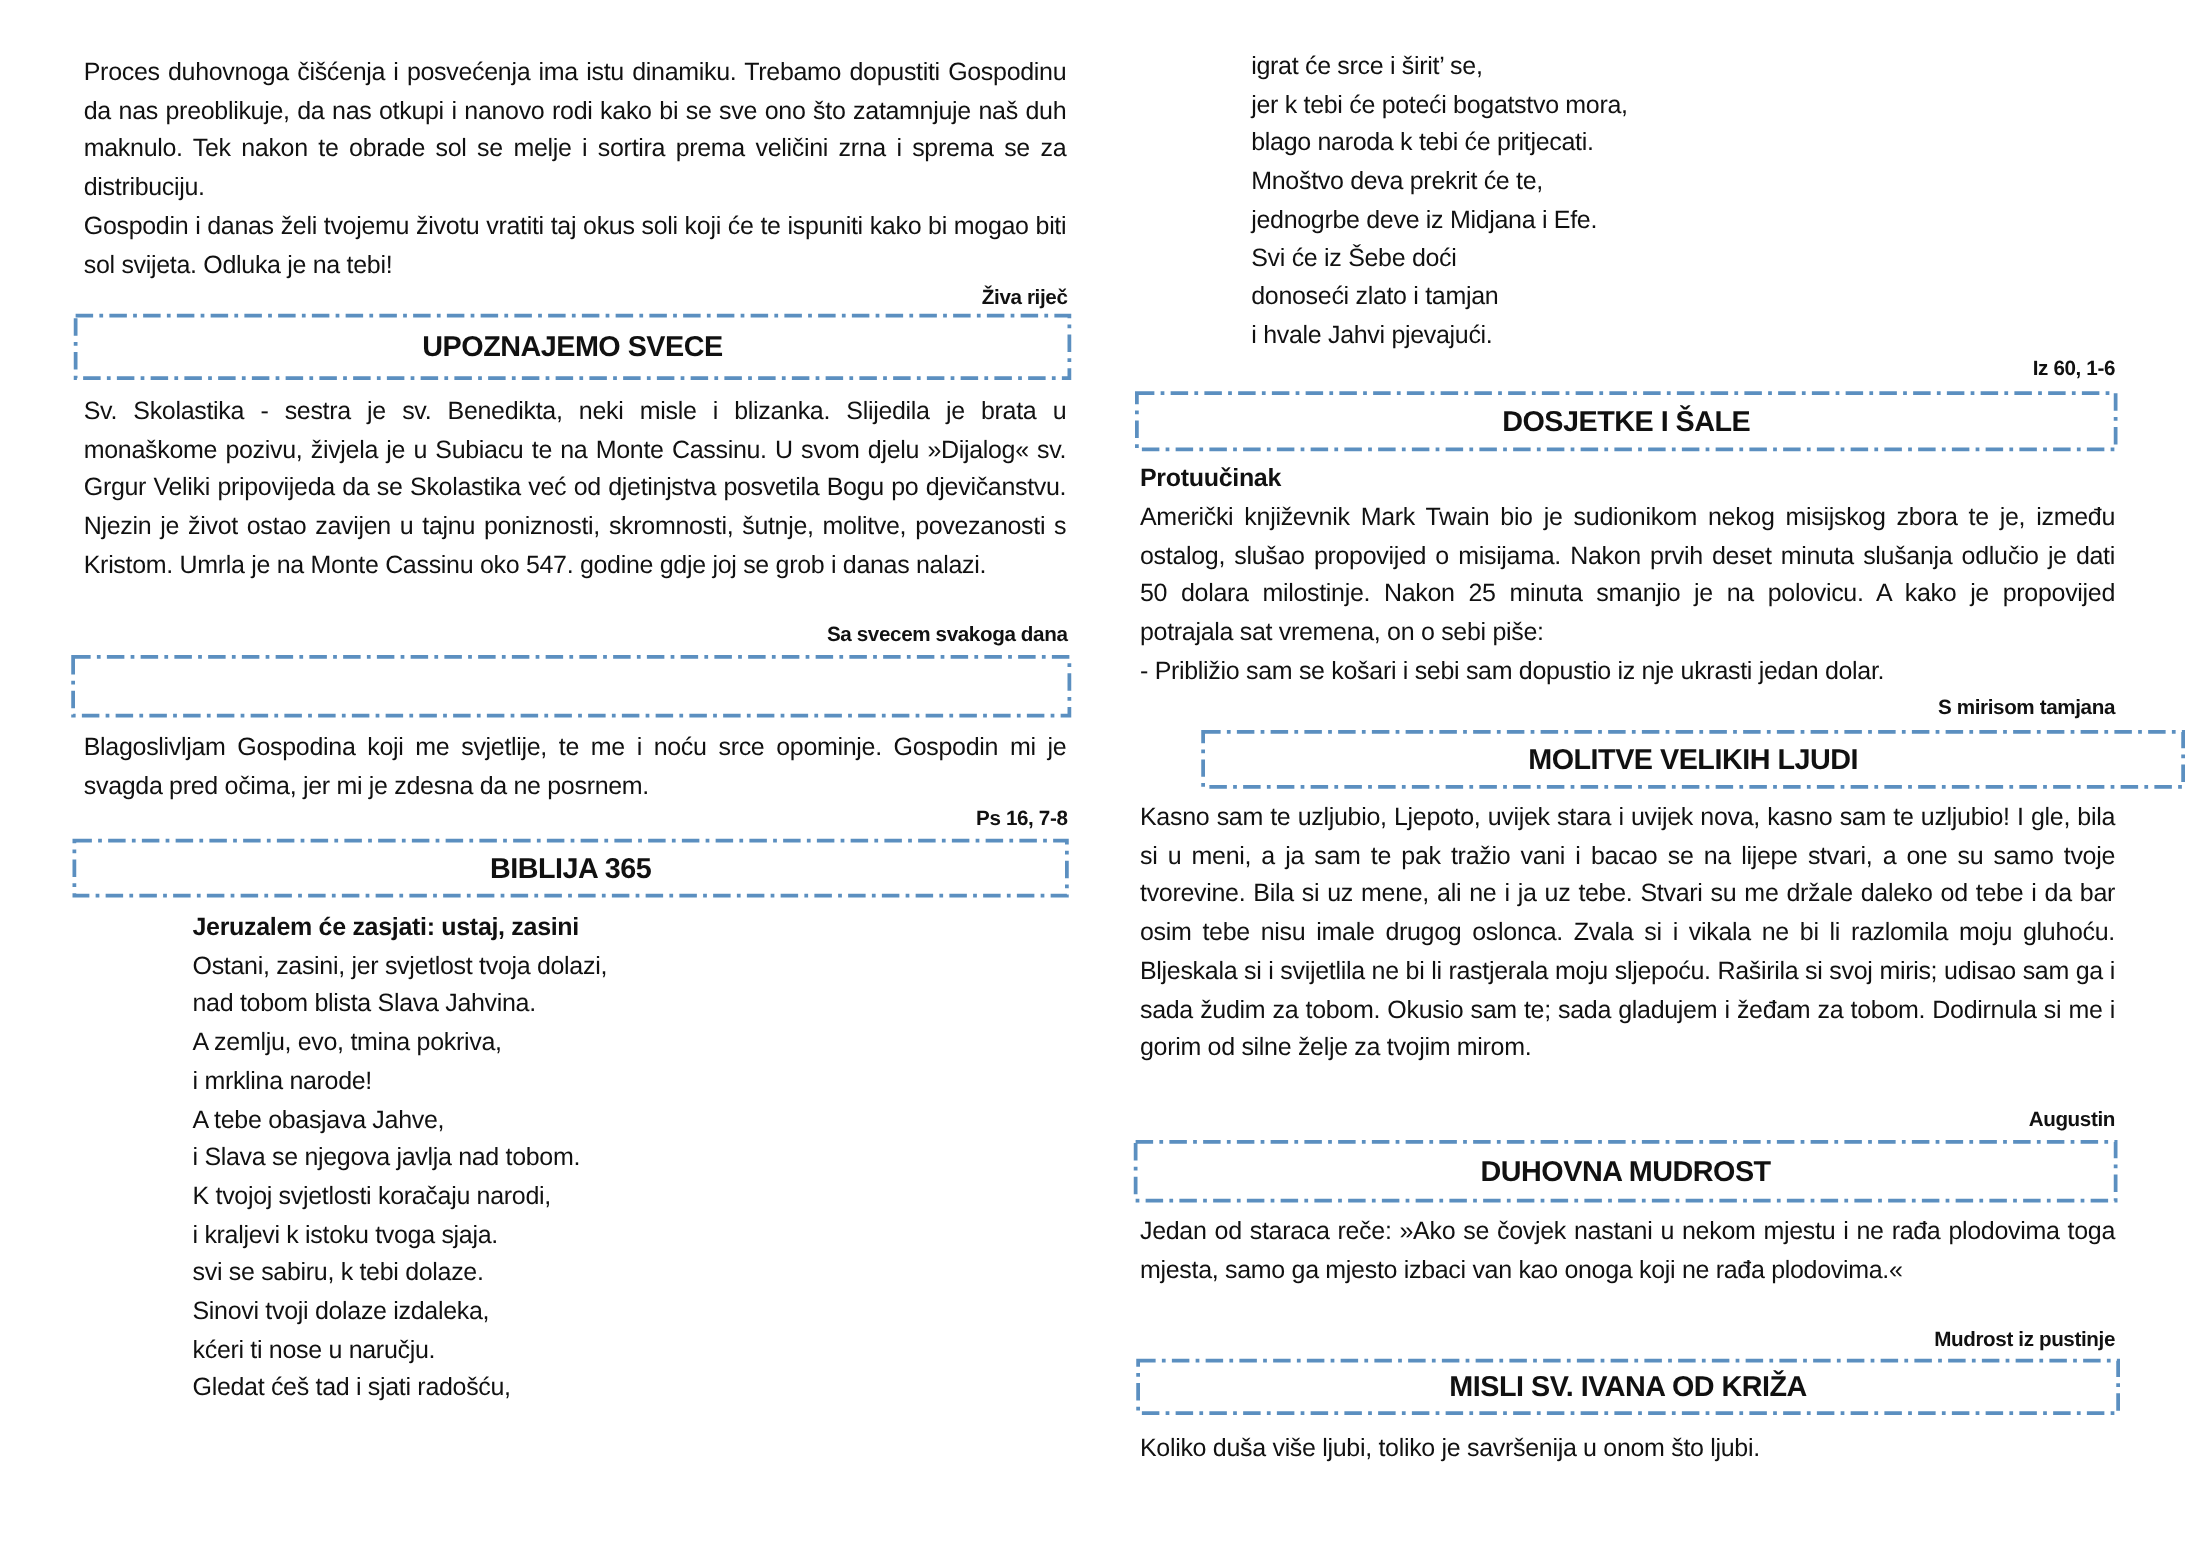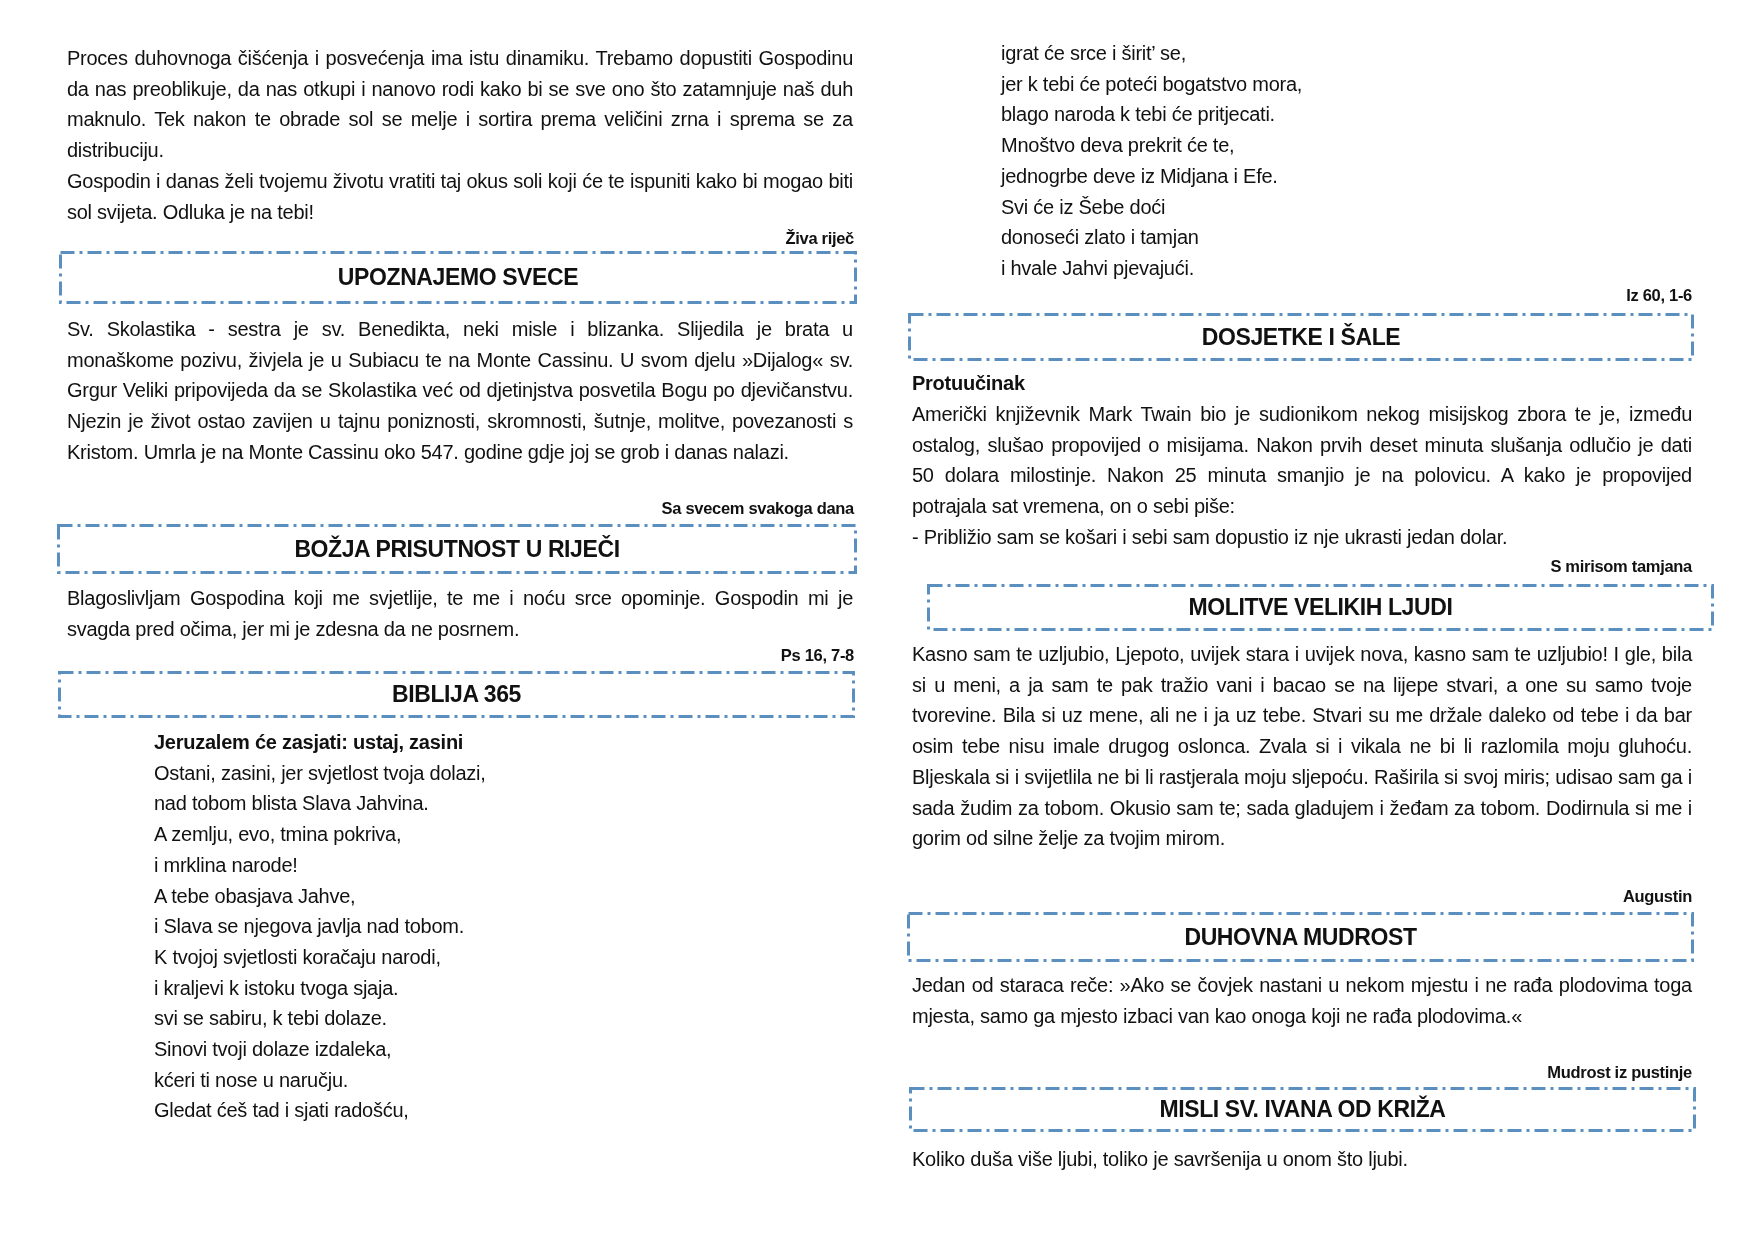--- a/index.html
+++ b/index.html
@@ -27,21 +27,20 @@
     </svg>
   <span class="ttl">UPOZNAJEMO SVECE</span>
 </div>
 <div class="blk just" style="left:67px; top:314px; width:786px;">Sv. Skolastika - sestra je sv. Benedikta, neki misle i blizanka. Slijedila je brata u monaškome pozivu, živjela je u Subiacu te na Monte Cassinu. U svom djelu »Dijalog« sv. Grgur Veliki pripovijeda da se Skolastika već od djetinjstva posvetila Bogu po djevičanstvu. Njezin je život ostao zavijen u tajnu poniznosti, skromnosti, šutnje, molitve, povezanosti s Kristom. Umrla je na Monte Cassinu oko 547. godine gdje joj se grob i danas nalazi.</div>
 <div class="src" style="right:900px; top:499px;">Sa svecem svakoga dana</div>
 
 <div class="box" style="left:57px; top:524px; width:800px; height:50px;">
   <svg>
       <rect x="1.5" y="1.5" width="797" height="47" fill="none" stroke="#5b8fc0" stroke-width="3" stroke-dasharray="14 5 3 5"></rect>
     </svg>
-  <span class="ttl">BOŽJA PRISUTNOST U RIJEČI</span>
 </div>
 <div class="blk just" style="left:67px; top:583px; width:786px;">Blagoslivljam Gospodina koji me svjetlije, te me i noću srce opominje. Gospodin mi je svagda pred očima, jer mi je zdesna da ne posrnem.</div>
 <div class="src" style="right:900px; top:646px;">Ps 16, 7-8</div>
 
 <div class="box" style="left:58px; top:671px; width:797px; height:47px;text-align:right;">
   <svg>
       <rect x="1.5" y="1.5" width="794" height="44" fill="none" stroke="#5b8fc0" stroke-width="3" stroke-dasharray="14 5 3 5"></rect>
     </svg>
   <span class="ttl">BIBLIJA 365</span>
 </div>
@@ -81,21 +80,21 @@
 </div>
 <div class="blk" style="left:912px; top:368px;">
   <span class="line bold">Protuučinak</span>
 </div>
 <div class="blk just" style="left:912px; top:399px; width:780px;">Američki književnik Mark Twain bio je sudionikom nekog misijskog zbora te je, između ostalog, slušao propovijed o misijama. Nakon prvih deset minuta slušanja odlučio je dati 50 dolara milostinje. Nakon 25 minuta smanjio je na polovicu. A kako je propovijed potrajala sat vremena, on o sebi piše:</div>
 <div class="blk" style="left:912px; top:522px;">
   <span class="line">- Približio sam se košari i sebi sam dopustio iz nje ukrasti jedan dolar.</span>
 </div>
 <div class="src" style="right:62px; top:557px;">S mirisom tamjana</div>
 
-<div class="box" style="left:927px; top:584px; width:787px; height:47px;align-items:center;">
+<div class="box" style="left:961px; top:584px; width:787px; height:47px;align-items:center;">
   <svg>
       <rect x="1.5" y="1.5" width="784" height="44" fill="none" stroke="#5b8fc0" stroke-width="3" stroke-dasharray="14 5 3 5"></rect>
     </svg>
   <span class="ttl">MOLITVE VELIKIH LJUDI</span>
 </div>
 <div class="blk just" style="left:912px; top:639px; width:780px;">Kasno sam te uzljubio, Ljepoto, uvijek stara i uvijek nova, kasno sam te uzljubio! I gle, bila si u meni, a ja sam te pak tražio vani i bacao se na lijepe stvari, a one su samo tvoje tvorevine. Bila si uz mene, ali ne i ja uz tebe. Stvari su me držale daleko od tebe i da bar osim tebe nisu imale drugog oslonca. Zvala si i vikala ne bi li razlomila moju gluhoću. Bljeskala si i svijetlila ne bi li rastjerala moju sljepoću. Raširila si svoj miris; udisao sam ga i sada žudim za tobom. Okusio sam te; sada gladujem i žeđam za tobom. Dodirnula si me i gorim od silne želje za tvojim mirom.</div>
 <div class="src" style="right:62px; top:887px;">Augustin</div>
 
 <div class="box" style="left:907px; top:912px; width:787px; height:50px;">
   <svg>

